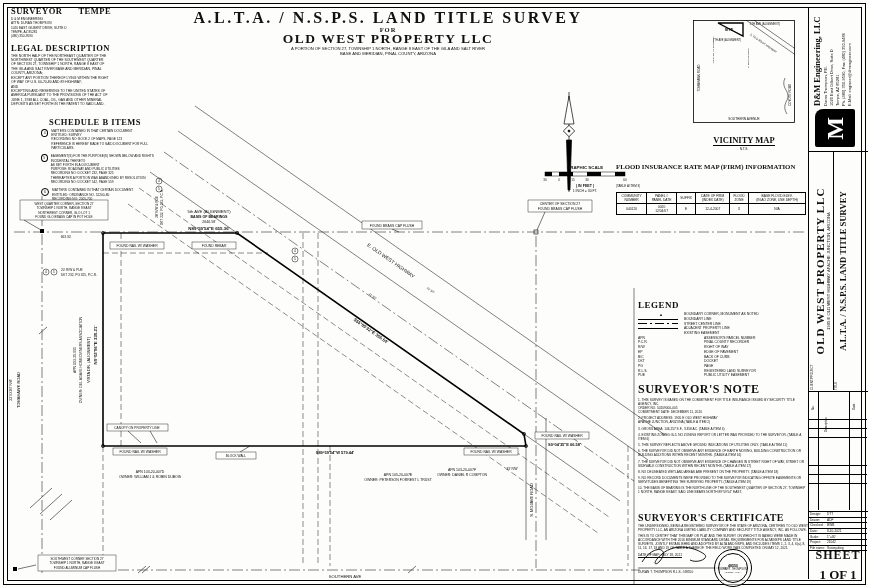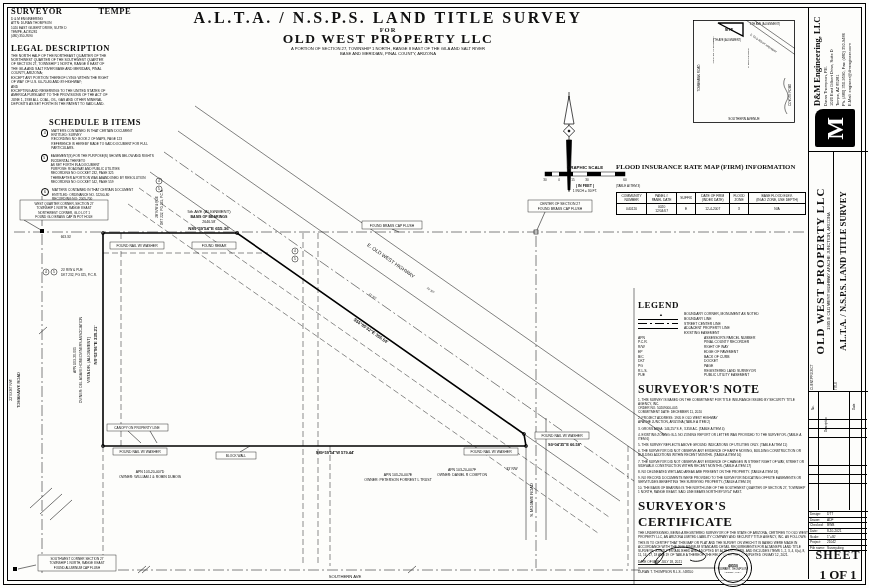--- a/index.html
+++ b/index.html
@@ -221,21 +221,21 @@
 
 <div class="abs h-main ser">A.L.T.A.  /  N.S.P.S. LAND TITLE SURVEY</div>
 <div class="abs h-for ser">FOR</div>
 <div class="abs h-client ser">OLD WEST PROPERTY LLC</div>
 <div class="abs h-sub">
   <div>A PORTION OF SECTION 27, TOWNSHIP 1 NORTH, RANGE 8 EAST OF THE GILA AND SALT RIVER</div>
   <div>BASE AND MERIDIAN, PINAL COUNTY, ARIZONA</div>
 </div>
 
 <div class="abs" style="left:11px;top:6px;width:150px;">
-  <div style="display:flex;gap:36px;">
+  <div style="display:flex;gap:16px;">
     <span class="sec-h">SURVEYOR</span>
     <span class="sec-h">TEMPE</span>
   </div>
   <div class="t32 pre" style="margin-top:1px;line-height:1.35;">D &amp; M ENGINEERING
 ATTN: DURAN THOMPSON
 1020 EAST GILBERT DRIVE, SUITE D
 TEMPE, AZ 85281
 (480) 350-9590</div>
   <div class="sec-h" style="margin-top:4px;">LEGAL DESCRIPTION</div>
   <div class="t34 pre" style="margin-top:1px;line-height:1.3;width:98px;">THE NORTH HALF OF THE NORTHEAST QUARTER OF THE NORTHWEST QUARTER OF THE SOUTHWEST QUARTER OF SECTION 27, TOWNSHIP 1 NORTH, RANGE 8 EAST OF THE GILA AND SALT RIVER BASE AND MERIDIAN, PINAL COUNTY, ARIZONA;
@@ -312,20 +312,24 @@
     <text x="36" y="11" font-size="3.8" font-weight="bold">SITE</text>
     <text x="72" y="4.5" font-size="2.8">5TH AVE (ALIGNMENT)</text>
     <text x="51" y="100" font-size="3.2">SOUTHERN AVENUE</text>
     <text x="7" y="58" font-size="3" transform="rotate(-90 7 58)">TOMAHAWK ROAD</text>
     <text x="98" y="75" font-size="3" transform="rotate(-90 98 75)">COYOTE ROAD</text>
     <text x="70" y="24" font-size="2.8" transform="rotate(35 70 24)">E. OLD WEST HIGHWAY</text>
     <text x="34" y="21" font-size="2.6">7TH AVE (ALIGNMENT)</text>
     <text x="21" y="30" font-size="2.4" transform="rotate(-90 21 30)">VISTA DR (ALIGNMENT)</text>
     <text x="56" y="38" font-size="2.4" transform="rotate(-90 56 38)">S. MOJAVE ROAD</text>
   </svg>
+  <div style="text-align:center;margin-top:2px;">
+    <span class="ser b" style="font-size:8.5px;border-bottom:1px solid #000;">VICINITY MAP</span>
+    <div class="t32">N.T.S.</div>
+  </div>
 </div>
 
 <div class="abs" style="left:638px;top:300px;width:170px;">
   <div class="sec-h" style="font-size:9px;">LEGEND</div>
   <div style="margin-top:2px;">
     <div class="lgrow">
       <span class="lgsym" style="justify-content:center;">▲</span>
       <span class="lgl">BOUNDARY CORNER, MONUMENT AS NOTED</span>
     </div>
     <div class="lgrow">
@@ -407,21 +411,21 @@
                                 APACHE JUNCTION, ARIZONA  (TABLE A ITEM 2)</div>
   <div class="t32" style="line-height:1.3;margin-bottom:2px;">3. GROSS AREA:   146,257 S.F., 3.358 AC.   (TABLE A ITEM 4)</div>
   <div class="t32" style="line-height:1.3;margin-bottom:2px;">4. EXISTING ZONING: B-5. NO ZONING REPORT OR LETTER WAS PROVIDED TO THE SURVEYOR.  (TABLE A ITEM 6)</div>
   <div class="t32" style="line-height:1.3;margin-bottom:2px;">5. THIS SURVEY REFLECTS ABOVE GROUND INDICATIONS OF UTILITIES ONLY.  (TABLE A ITEM 11)</div>
   <div class="t32" style="line-height:1.3;margin-bottom:2px;">6. THE SURVEYOR DID NOT OBSERVE ANY EVIDENCE OF EARTH MOVING, BUILDING CONSTRUCTION OR BUILDING ADDITIONS WITHIN RECENT MONTHS.  (TABLE A ITEM 16)</div>
   <div class="t32" style="line-height:1.3;margin-bottom:2px;">7. THE SURVEYOR DID NOT OBSERVE ANY EVIDENCE OF CHANGES IN STREET RIGHT OF WAY, STREET OR SIDEWALK CONSTRUCTION WITHIN RECENT MONTHS.  (TABLE A ITEM 17)</div>
   <div class="t32" style="line-height:1.3;margin-bottom:2px;">8. NO DELINEATED WETLAND AREAS ARE PRESENT ON THE PROPERTY.  (TABLE A ITEM 18)</div>
   <div class="t32" style="line-height:1.3;margin-bottom:2px;">9. NO RECORD DOCUMENTS WERE PROVIDED TO THE SURVEYOR INDICATING OFFSITE EASEMENTS OR SERVITUDES BENEFITING THE SURVEYED PROPERTY.  (TABLE A ITEM 19)</div>
   <div class="t32" style="line-height:1.3;margin-bottom:2px;">10. THE BASIS OF BEARING IS THE NORTH LINE OF THE SOUTHWEST QUARTER OF SECTION 27, TOWNSHIP 1 NORTH, RANGE 8 EAST. SAID LINE BEARS NORTH 89°59'54" EAST.</div>
 
-  <div class="sec-h" style="font-size:13px;margin-top:3px;">SURVEYOR'S CERTIFICATE</div>
+  <div class="sec-h" style="font-size:10px;margin-top:17px;">SURVEYOR'S CERTIFICATE</div>
   <div class="t32" style="line-height:1.3;margin-top:1px;">THE UNDERSIGNED, BEING A REGISTERED SURVEYOR OF THE STATE OF ARIZONA, CERTIFIES TO OLD WEST PROPERTY LLC, AN ARIZONA LIMITED LIABILITY COMPANY AND SECURITY TITLE AGENCY, INC. AS FOLLOWS:</div>
   <div class="t32" style="line-height:1.3;margin-top:2px;">THIS IS TO CERTIFY THAT THIS MAP OR PLAT AND THE SURVEY ON WHICH IT IS BASED WERE MADE IN ACCORDANCE WITH THE 2016 MINIMUM STANDARD DETAIL REQUIREMENTS FOR ALTA/NSPS LAND TITLE SURVEYS, JOINTLY ESTABLISHED AND ADOPTED BY ALTA AND NSPS, AND INCLUDES ITEMS 1, 2, 3, 4, 6(a), 8, 11, 16, 17, 18 AND 19 OF TABLE A THEREOF. THE FIELD WORK WAS COMPLETED ON MAY 12, 2021.</div>
   <div class="t32" style="margin-top:2px;text-decoration:underline;">DATE OF MAP:  JULY 18, 2021</div>
 </div>
 
 <svg class="abs" style="left:638px;top:540px;" width="100" height="32">
   <path d="M4,22 C16,4 30,8 24,18 C18,28 12,24 24,14 C38,2 58,8 66,14 C72,18 60,24 52,20" fill="none" stroke="#000" stroke-width="0.9"></path>
   <line x1="0" y1="28" x2="92" y2="28" stroke="#000" stroke-width="0.6"></line>
 </svg>
 <div class="abs t32" style="left:638px;top:570px;">DURAN T. THOMPSON R.L.S. #48550</div>

